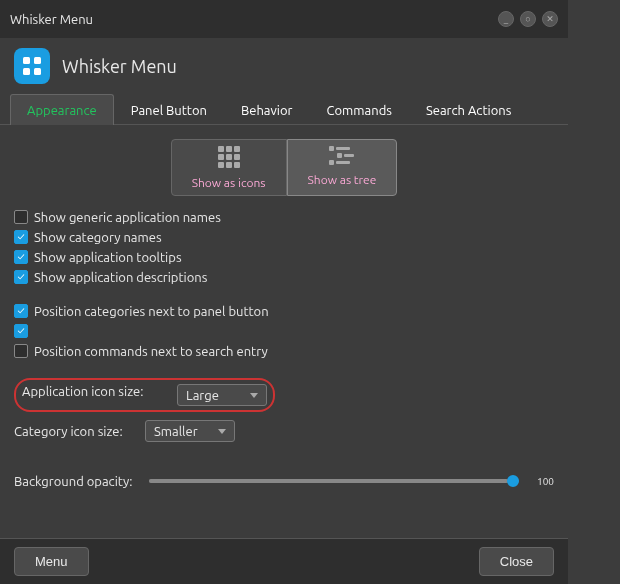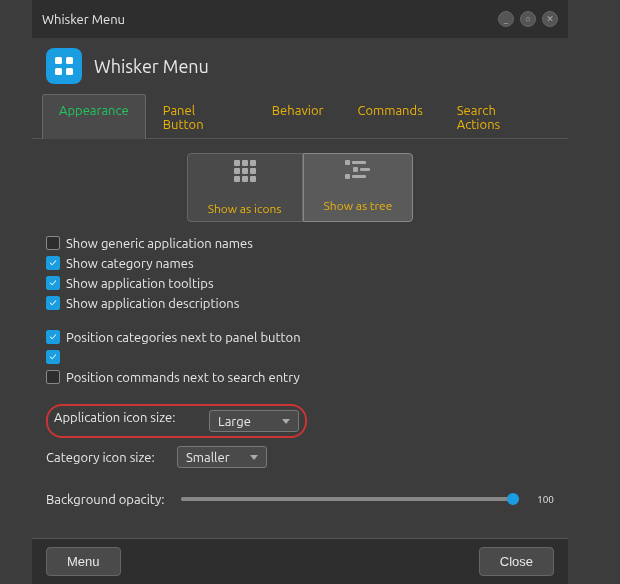--- a/index.html
+++ b/index.html
@@ -11,21 +11,20 @@
       font-size: 13px;
       color: #e8e8e8;
       overflow: hidden;
     }
     .window {
       width: 568px;
       height: 584px;
       background: #3c3c3c;
       display: flex;
       flex-direction: column;
-      padding-left: 32px;
     }
     .titlebar {
       background: #2e2e2e;
       height: 38px;
       display: flex;
       align-items: center;
       justify-content: space-between;
       padding: 0 10px;
       flex-shrink: 0;
     }
@@ -80,21 +79,21 @@
     .tabs {
       display: flex;
       background: #3c3c3c;
       padding: 0 10px;
       border-bottom: 1px solid #555;
       flex-shrink: 0;
     }
     .tab {
       padding: 8px 16px;
       cursor: pointer;
-      color: #eab308;
+      color: #ffffff;
       border: 1px solid transparent;
       border-bottom: none;
       border-radius: 3px 3px 0 0;
       margin-bottom: -1px;
       font-size: 13px;
     }
     .tab.active {
       background: #4a4a4a;
       border-color: #666;
       color: #22c55e;
@@ -109,27 +108,27 @@
     }
     .view-buttons {
       display: flex;
       gap: 0;
       margin-bottom: 14px;
       align-self: center;
     }
     .view-btn {
       background: #4a4a4a;
       border: 1px solid #666;
-      color: #eab308;
+      color: #f9a8d4;
       padding: 6px 20px;
       cursor: pointer;
       display: flex;
       flex-direction: column;
       align-items: center;
-      gap: 20px;
+      gap: 8px;
       font-size: 12px;
     }
     .view-btn:first-child { border-radius: 4px 0 0 4px; }
     .view-btn:last-child { border-radius: 0 4px 4px 0; }
     .view-btn.active {
       background: #5a5a5a;
       border-color: #888;
     }
     .icon-grid {
       display: grid;
@@ -245,21 +244,21 @@
       display: flex;
       align-items: flex-start;
       gap: 25px;
       margin-bottom: 8px;
       width: fit-content;
     }
     .slider-row {
       display: flex;
       align-items: center;
       gap: 5px;
-      margin-top: 8px;
+      margin-top: 16px;
     }
     .slider-label {
       color: #e8e8e8;
       font-size: 13px;
       min-width: 130px;
     }
     .slider-track {
       flex: 1;
       height: 4px;
       background: #666;

